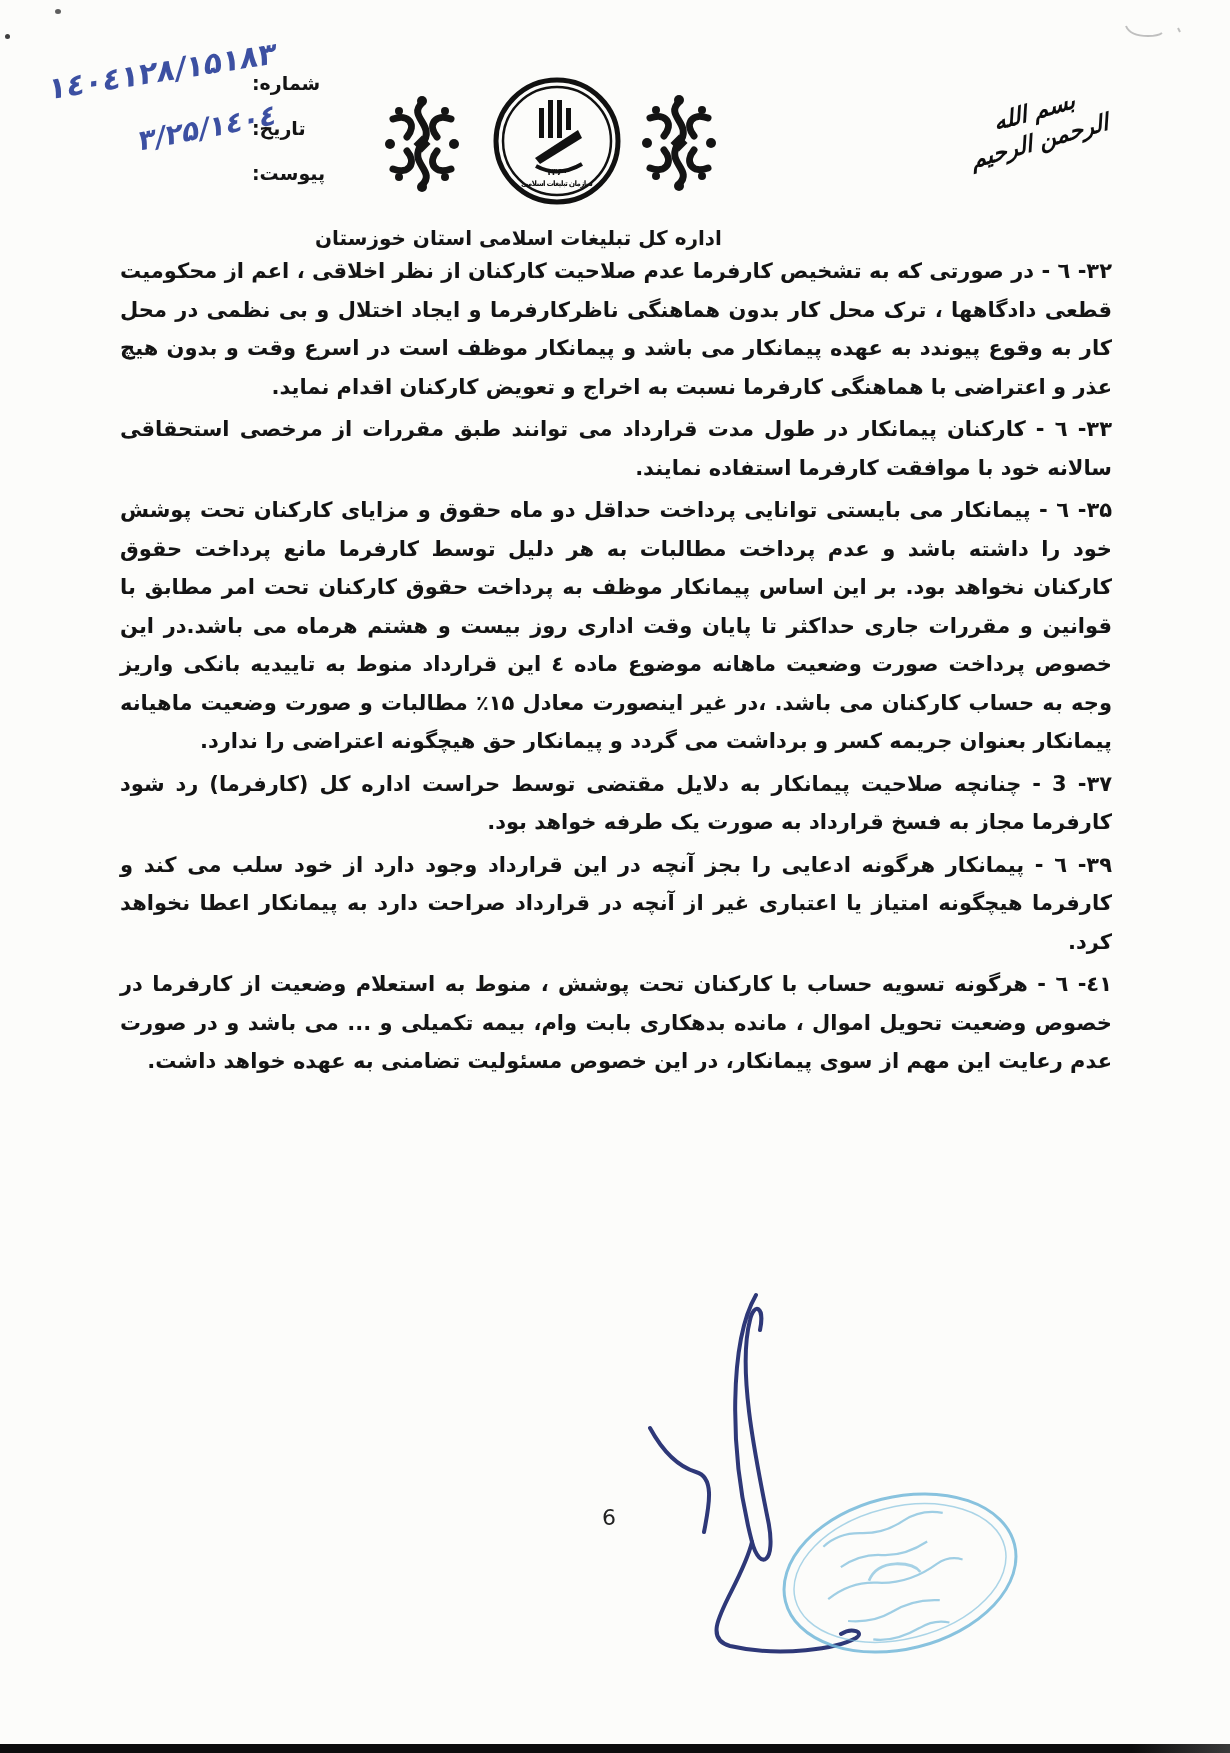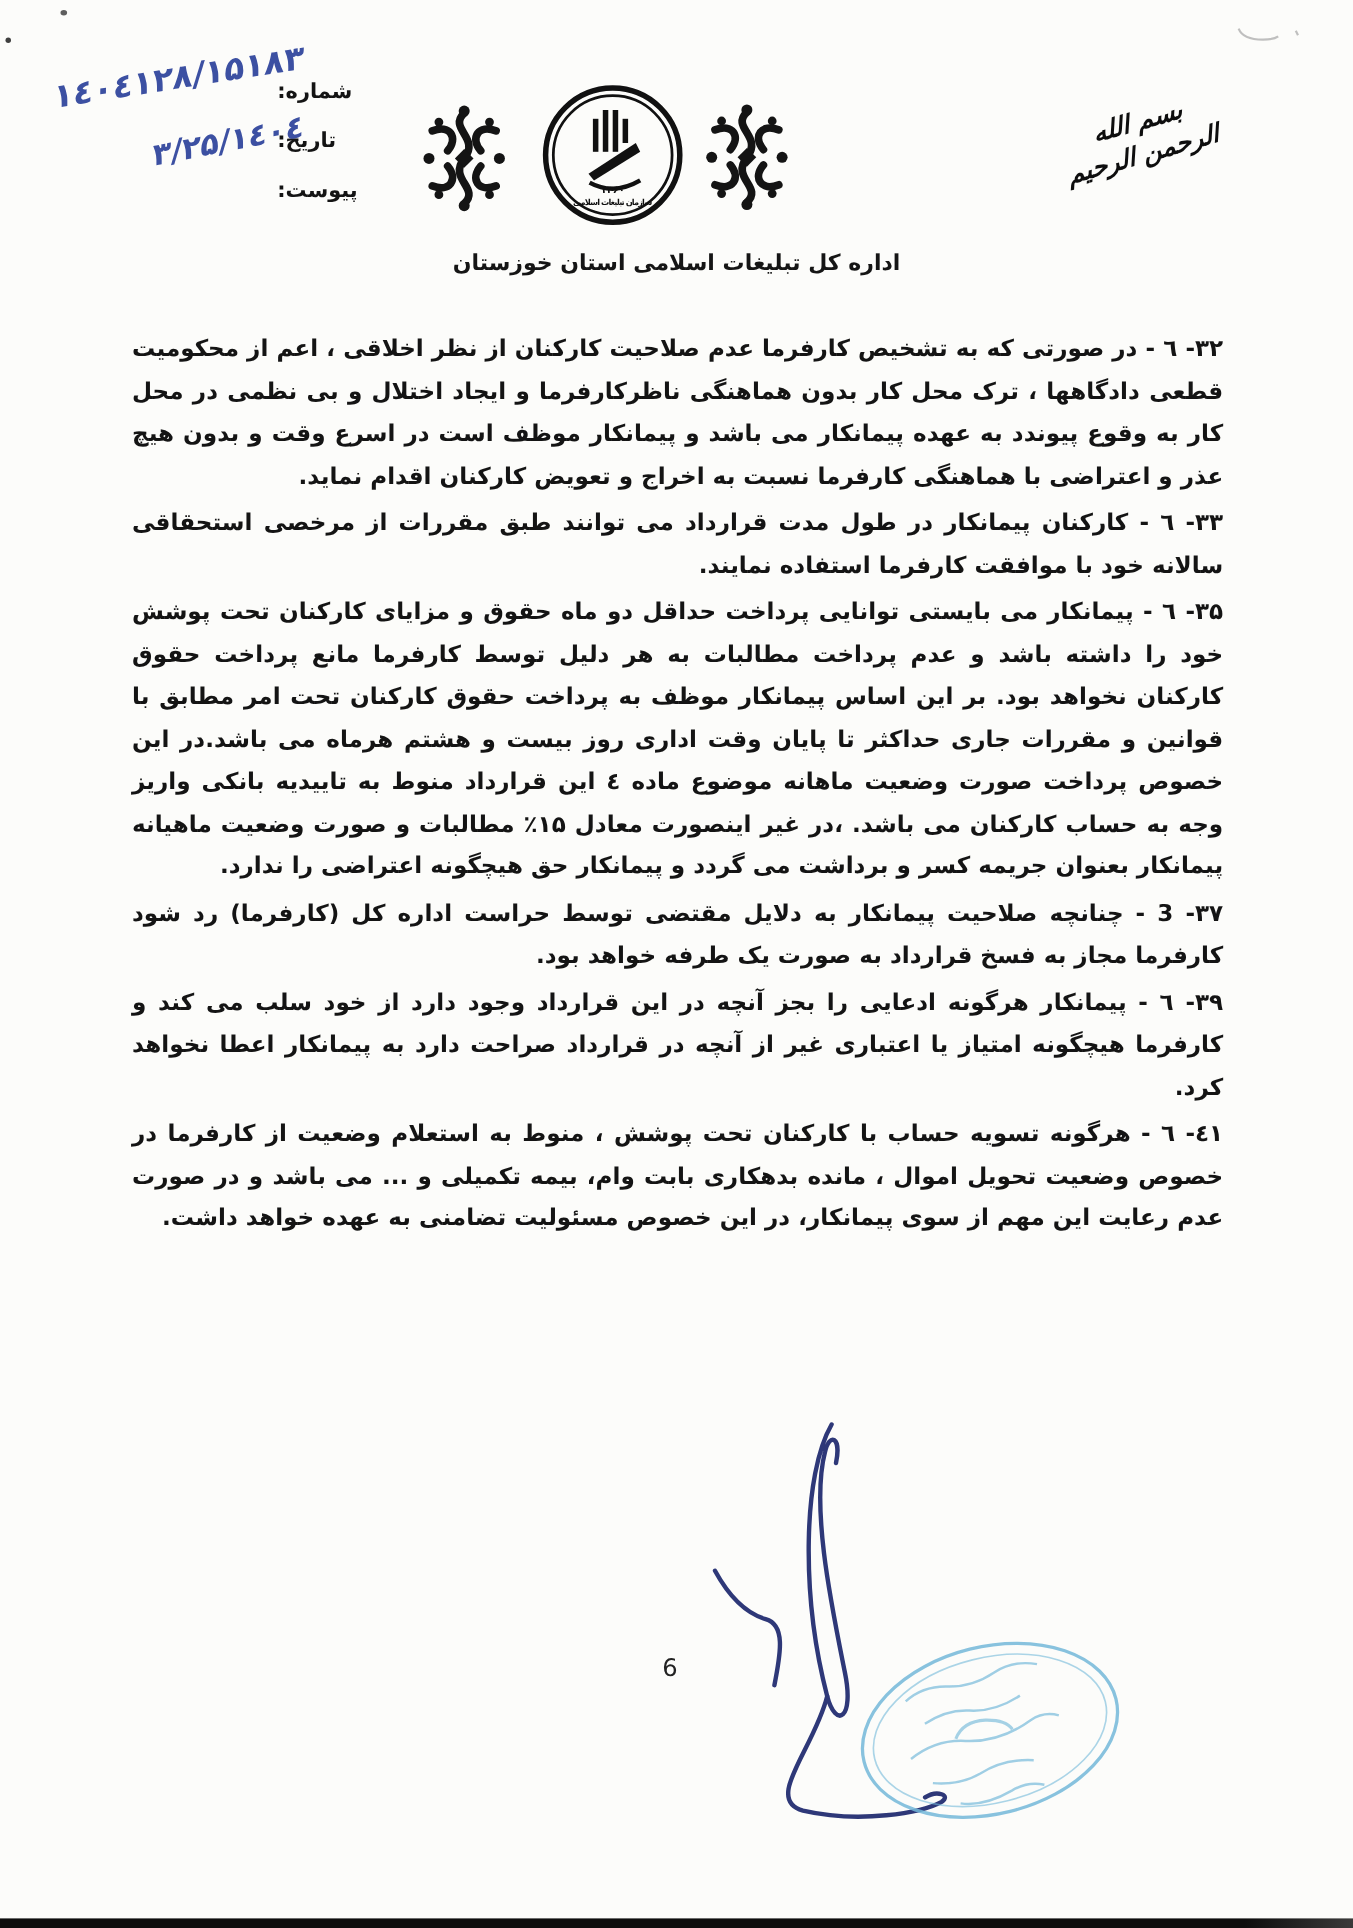--- a/index.html
+++ b/index.html
@@ -26,35 +26,35 @@
     transform:rotate(-16deg) skewX(-6deg);
     font-family:"DejaVu Serif",serif;font-style:italic;font-weight:bold;
     font-size:23px;line-height:1.3;color:#0e0e0e;text-align:center;
   }
   .ornament{position:absolute;width:78px;height:98px;}
   .ornament-left{left:383px;top:95px;}
   .ornament-right{left:640px;top:94px;}
   .emblem{position:absolute;left:492px;top:76px;width:130px;height:130px;}
   .org-line{
     position:absolute;left:315px;top:226px;width:600px;
-    text-align:center;font-weight:bold;font-size:20px;color:#151515;
+    text-align:left;font-weight:bold;font-size:20px;color:#151515;
   }
   .meta-fields{position:absolute;left:252px;top:70px;width:110px;}
   .meta-row{direction:rtl;text-align:left;font-weight:bold;font-size:19px;
     color:#141414;height:45px;line-height:26px;}
   .hand{position:absolute;color:#3c50a2;font-size:30px;font-weight:bold;
     direction:rtl;white-space:nowrap;letter-spacing:2px;}
   .hand-number{left:12px;top:56px;width:266px;transform:rotate(-9deg) skewX(-10deg);}
   .hand-date{left:88px;top:116px;width:190px;font-size:28px;transform:rotate(-11deg) skewX(-12deg);}
 
   
   .contract-body{
     position:absolute;left:120px;right:118px;top:252px;
     direction:rtl;text-align:justify;
-    font-size:21px;font-weight:bold;line-height:38.5px;color:#141414;margin-top:46px;
+    font-size:21px;font-weight:bold;line-height:38.5px;color:#141414;
   }
   .clause{margin:0 0 4px 0;}
   .emph{font-size:25px;letter-spacing:0.5px;}
 
   
   .page-number{position:absolute;left:594px;top:1505px;width:30px;text-align:center;
     direction:ltr;font-size:22px;font-weight:normal;color:#222;}
   .signature{position:absolute;left:580px;top:1280px;width:320px;height:400px;}
   .stamp{position:absolute;left:740px;top:1455px;width:320px;height:240px;opacity:.85;}
 </style>

